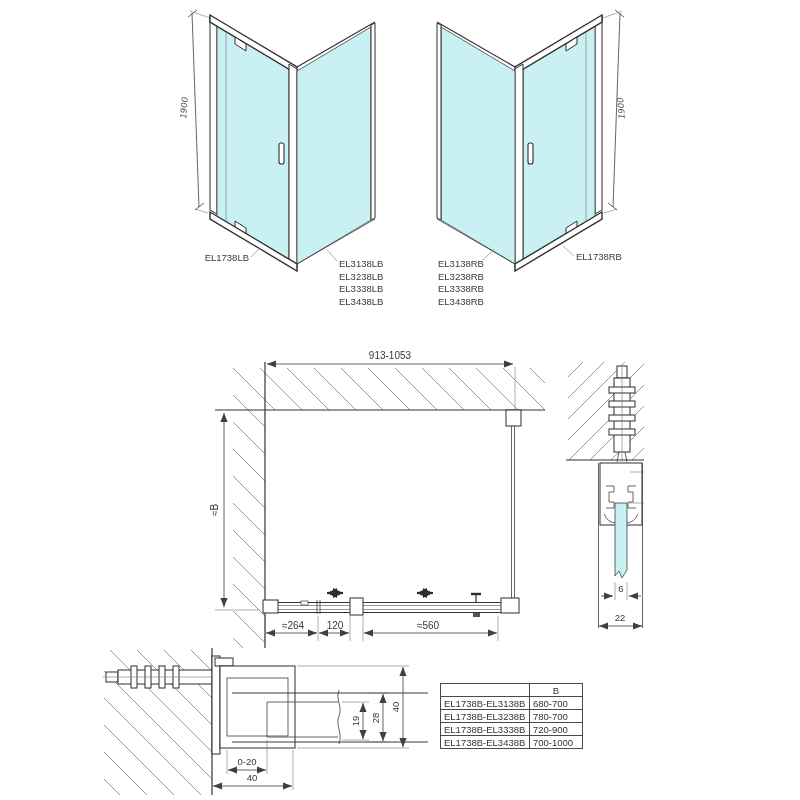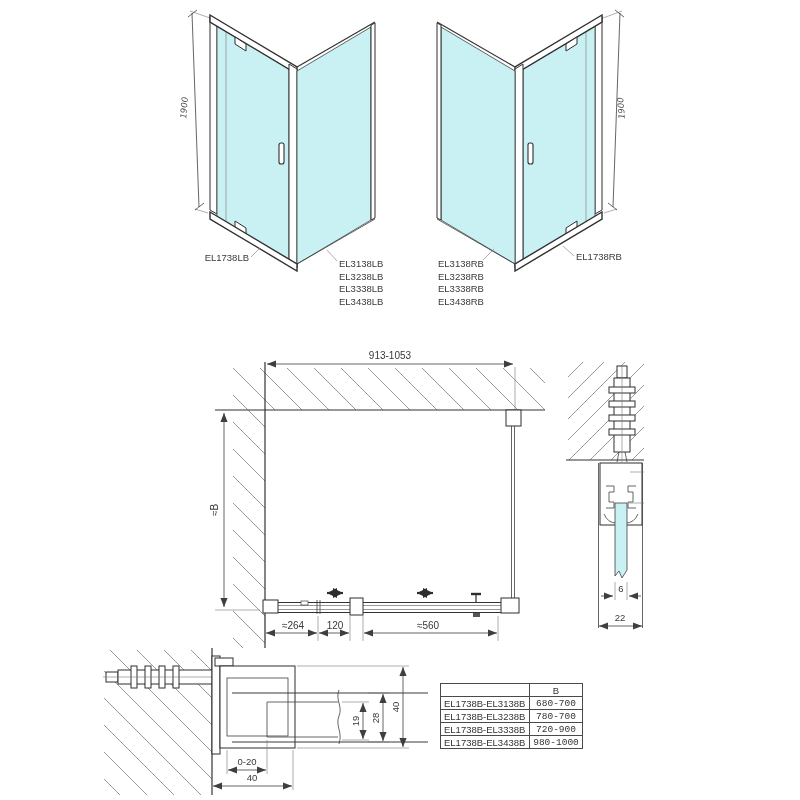--- a/index.html
+++ b/index.html
@@ -16,21 +16,21 @@
   .med{stroke:#333;stroke-width:1.2;fill:none;}
   .prof{fill:#ffffff;stroke:#2f2f2f;stroke-width:1;}
   .profh{fill:#ffffff;stroke:#2f2f2f;stroke-width:1.4;}
   .glass{stroke:#3f3f3f;stroke-width:.8;}
   #size-table{position:absolute;left:440px;top:683px;border-collapse:collapse;
               font:9.5px "Liberation Sans",sans-serif;color:#333;}
   #size-table td,#size-table th{border:1px solid #4a4a4a;height:12px;padding:0 3px;
               font-weight:normal;white-space:nowrap;}
   #size-table th{text-align:center;width:46px;}
   #size-table td.m{width:82px;text-align:left;margin-left:32px;}
-  #size-table td.b{text-align:center;font-family:Liberation Mono, monospace;}
+  #size-table td.b{text-align:left;}
 </style>
 </head>
 <body>
 
 <div id="canvas">
 <svg width="800" height="800" viewBox="0 0 800 800">
   <defs>
     <pattern id="hb" width="27" height="27" patternUnits="userSpaceOnUse">
       <line x1="0" y1="0" x2="27" y2="27" stroke="#8f8f8f" stroke-width="0.9"></line>
     </pattern>
@@ -291,17 +291,17 @@
   <tr>
     <td class="m">EL1738B-EL3238B</td>
     <td class="b">780-700</td>
   </tr>
   <tr>
     <td class="m">EL1738B-EL3338B</td>
     <td class="b">720-900</td>
   </tr>
   <tr>
     <td class="m">EL1738B-EL3438B</td>
-    <td class="b">980-1000</td>
+    <td class="b">700-1000</td>
   </tr>
 </tbody>
     </table>
 </div>
 
 </body></html>

